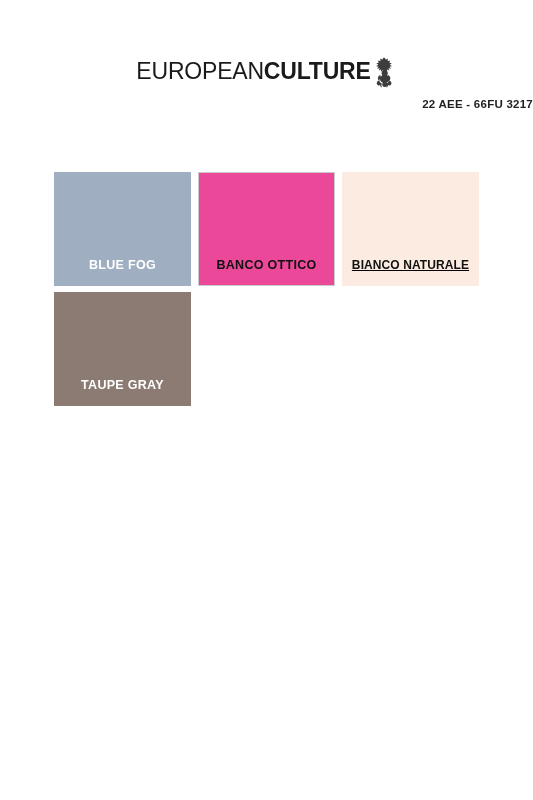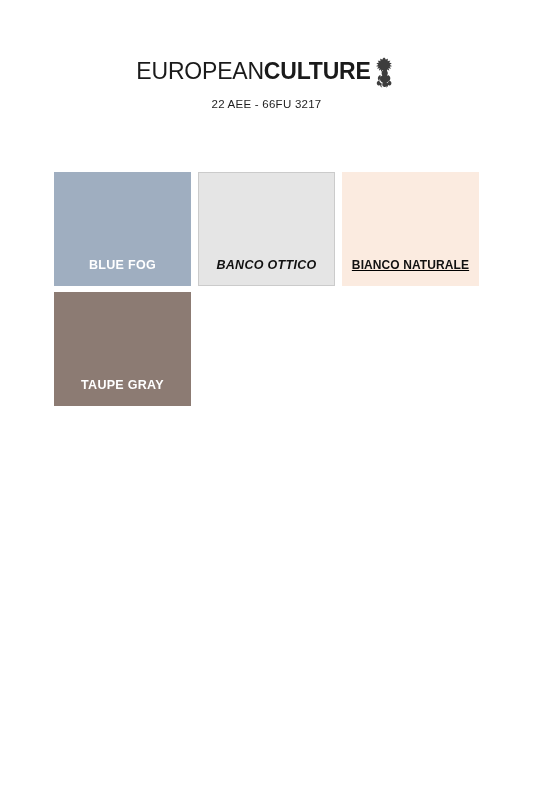--- a/index.html
+++ b/index.html
@@ -66,24 +66,25 @@
   .brand-emblem svg {
     display: block;
     width: 26px;
     height: 32px;
   }
 
   .ref-code {
     margin-top: 12px;
     font-family: "Liberation Sans", sans-serif;
     font-size: 11.5px;
-    font-weight: 400;
+    font-weight: 700;
     letter-spacing: 0.25px;
     color: #1f1f1f;
     line-height: 1;
+    text-align: right;
   }
 
   
   .swatch-grid {
     position: absolute;
     left: 54px;
     top: 172px;
     width: 426px;
     display: flex;
     flex-wrap: wrap;
@@ -145,21 +146,21 @@
 
     <div class="ref-code">22 AEE - 66FU 3217</div>
   </div>
 
   <div class="swatch-grid">
 
     <div class="swatch" style="background-color: rgb(159, 174, 192); border: 1px solid rgb(159, 174, 192);">
       <span class="swatch-label" style="color: rgb(255, 255, 255);">BLUE FOG</span>
     </div>
 
-    <div class="swatch" style="background-color: #e5e5e5; border: 1px solid rgb(203, 203, 203); font-style: italic;">
+    <div class="swatch" style="background-color: #ec4899; border: 1px solid rgb(203, 203, 203);">
       <span class="swatch-label" style="color: rgb(17, 17, 17);">BANCO OTTICO</span>
     </div>
 
     <div class="swatch" style="background-color: rgb(251, 235, 224); border: 1px solid rgb(251, 235, 224); text-decoration: underline;">
       <span class="swatch-label wide" style="color: rgb(17, 17, 17);">BIANCO NATURALE</span>
     </div>
 
     <div class="swatch" style="background-color: rgb(140, 123, 115); border: 1px solid rgb(140, 123, 115);">
       <span class="swatch-label" style="color: rgb(255, 255, 255);">TAUPE GRAY</span>
     </div>

